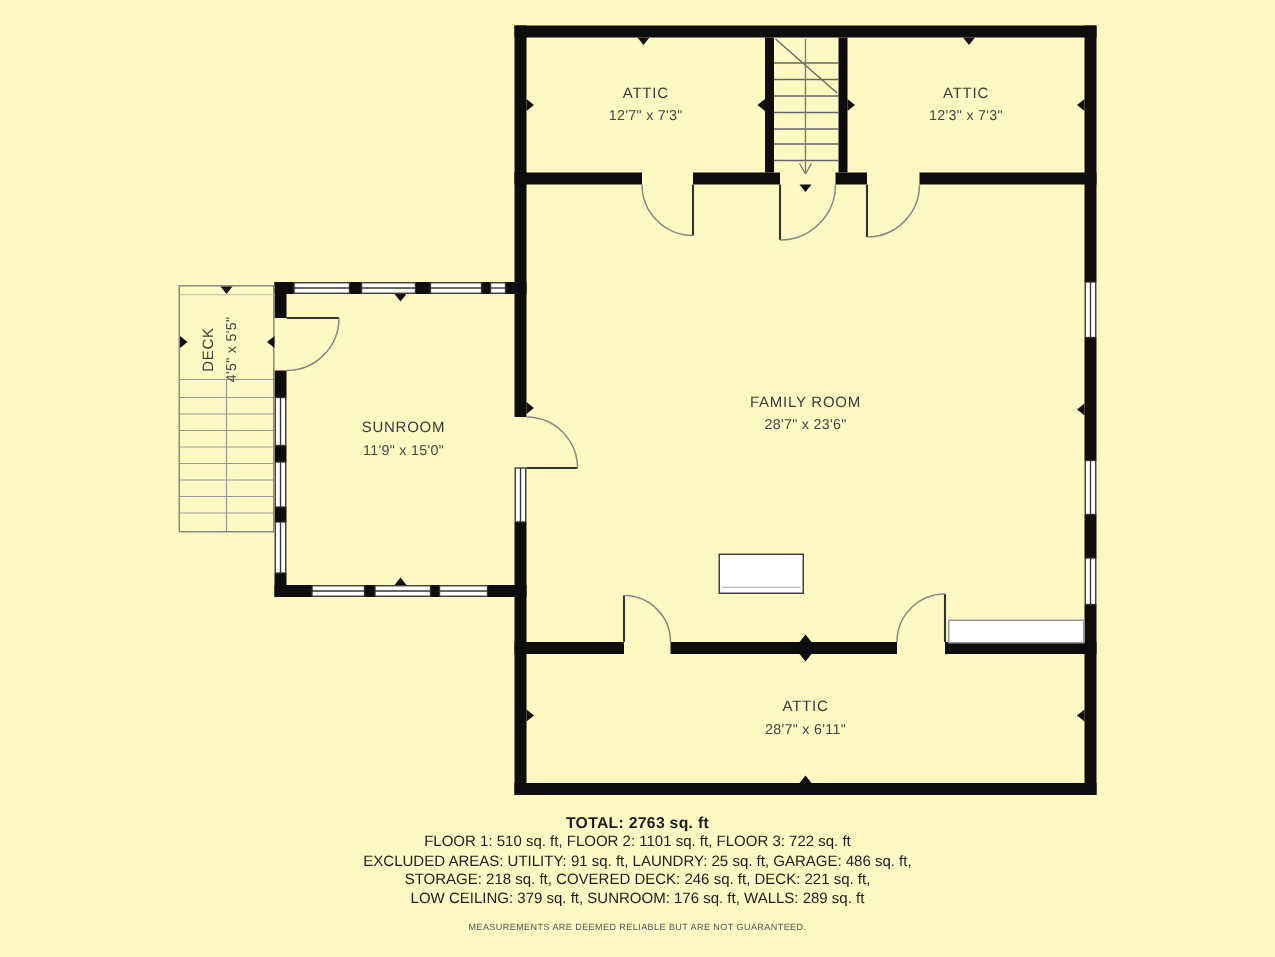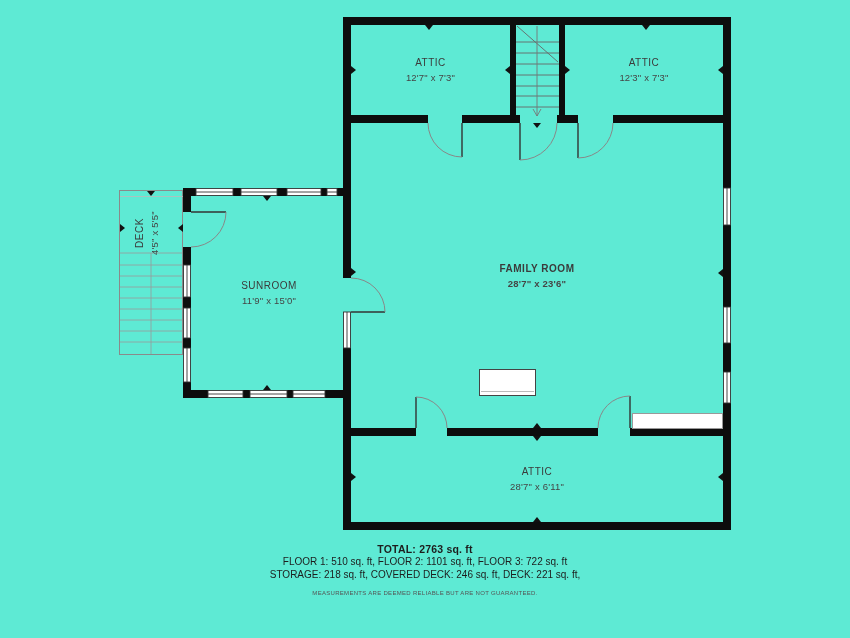--- a/index.html
+++ b/index.html
@@ -1,17 +1,17 @@
 <!DOCTYPE html>
 <html><head>
 <meta charset="utf-8">
 <style>
   html,body{margin:0;padding:0;background:#ffffff;}
   .canvas{
-    position:relative;width:850px;height:638px;background:#5eead4;
+    position:relative;width:850px;height:638px;background:#fef9c3;
     font-family:"Liberation Sans",sans-serif;overflow:hidden;
   }
   .plan-svg{position:absolute;left:0;top:0;}
   .room-label{
     position:absolute;text-align:center;color:#3b3b3b;pointer-events:none;
   }
   .room-name{display:block;font-size:10px;letter-spacing:.5px;}
   .room-dims{display:block;font-size:9.5px;letter-spacing:.2px;margin-top:4px;color:#454545;}
   .deck-label{transform:rotate(-90deg);}
   .summary{
@@ -231,21 +231,21 @@
   <div class="room-label" style="left:350px;top:57px;width:161px;">
     <span class="room-name">ATTIC</span>
     <span class="room-dims">12'7" x 7'3"</span>
   </div>
 
   <div class="room-label" style="left:565px;top:57px;width:158px;">
     <span class="room-name">ATTIC</span>
     <span class="room-dims">12'3" x 7'3"</span>
   </div>
 
-  <div class="room-label" style="left:351px;top:263px;width:372px;font-weight:bold;">
+  <div class="room-label" style="left:351px;top:263px;width:372px;">
     <span class="room-name">FAMILY ROOM</span>
     <span class="room-dims">28'7" x 23'6"</span>
   </div>
 
   <div class="room-label" style="left:193px;top:280px;width:152px;">
     <span class="room-name">SUNROOM</span>
     <span class="room-dims">11'9" x 15'0"</span>
   </div>
 
   <div class="room-label deck-label" style="left:106px;top:216px;width:90px;height:34px;">
@@ -254,17 +254,19 @@
   </div>
 
   <div class="room-label" style="left:351px;top:466px;width:372px;">
     <span class="room-name">ATTIC</span>
     <span class="room-dims">28'7" x 6'11"</span>
   </div>
 
   <div class="summary">
     <div class="summary-total">TOTAL: 2763 sq. ft</div>
     <div>FLOOR 1: 510 sq. ft, FLOOR 2: 1101 sq. ft, FLOOR 3: 722 sq. ft</div>
+    <div>EXCLUDED AREAS: UTILITY: 91 sq. ft, LAUNDRY: 25 sq. ft, GARAGE: 486 sq. ft,</div>
     <div>STORAGE: 218 sq. ft, COVERED DECK: 246 sq. ft, DECK: 221 sq. ft,</div>
+    <div>LOW CEILING: 379 sq. ft, SUNROOM: 176 sq. ft, WALLS: 289 sq. ft</div>
     <div class="disclaimer">MEASUREMENTS ARE DEEMED RELIABLE BUT ARE NOT GUARANTEED.</div>
   </div>
 
 </div>
 
 </body></html>

